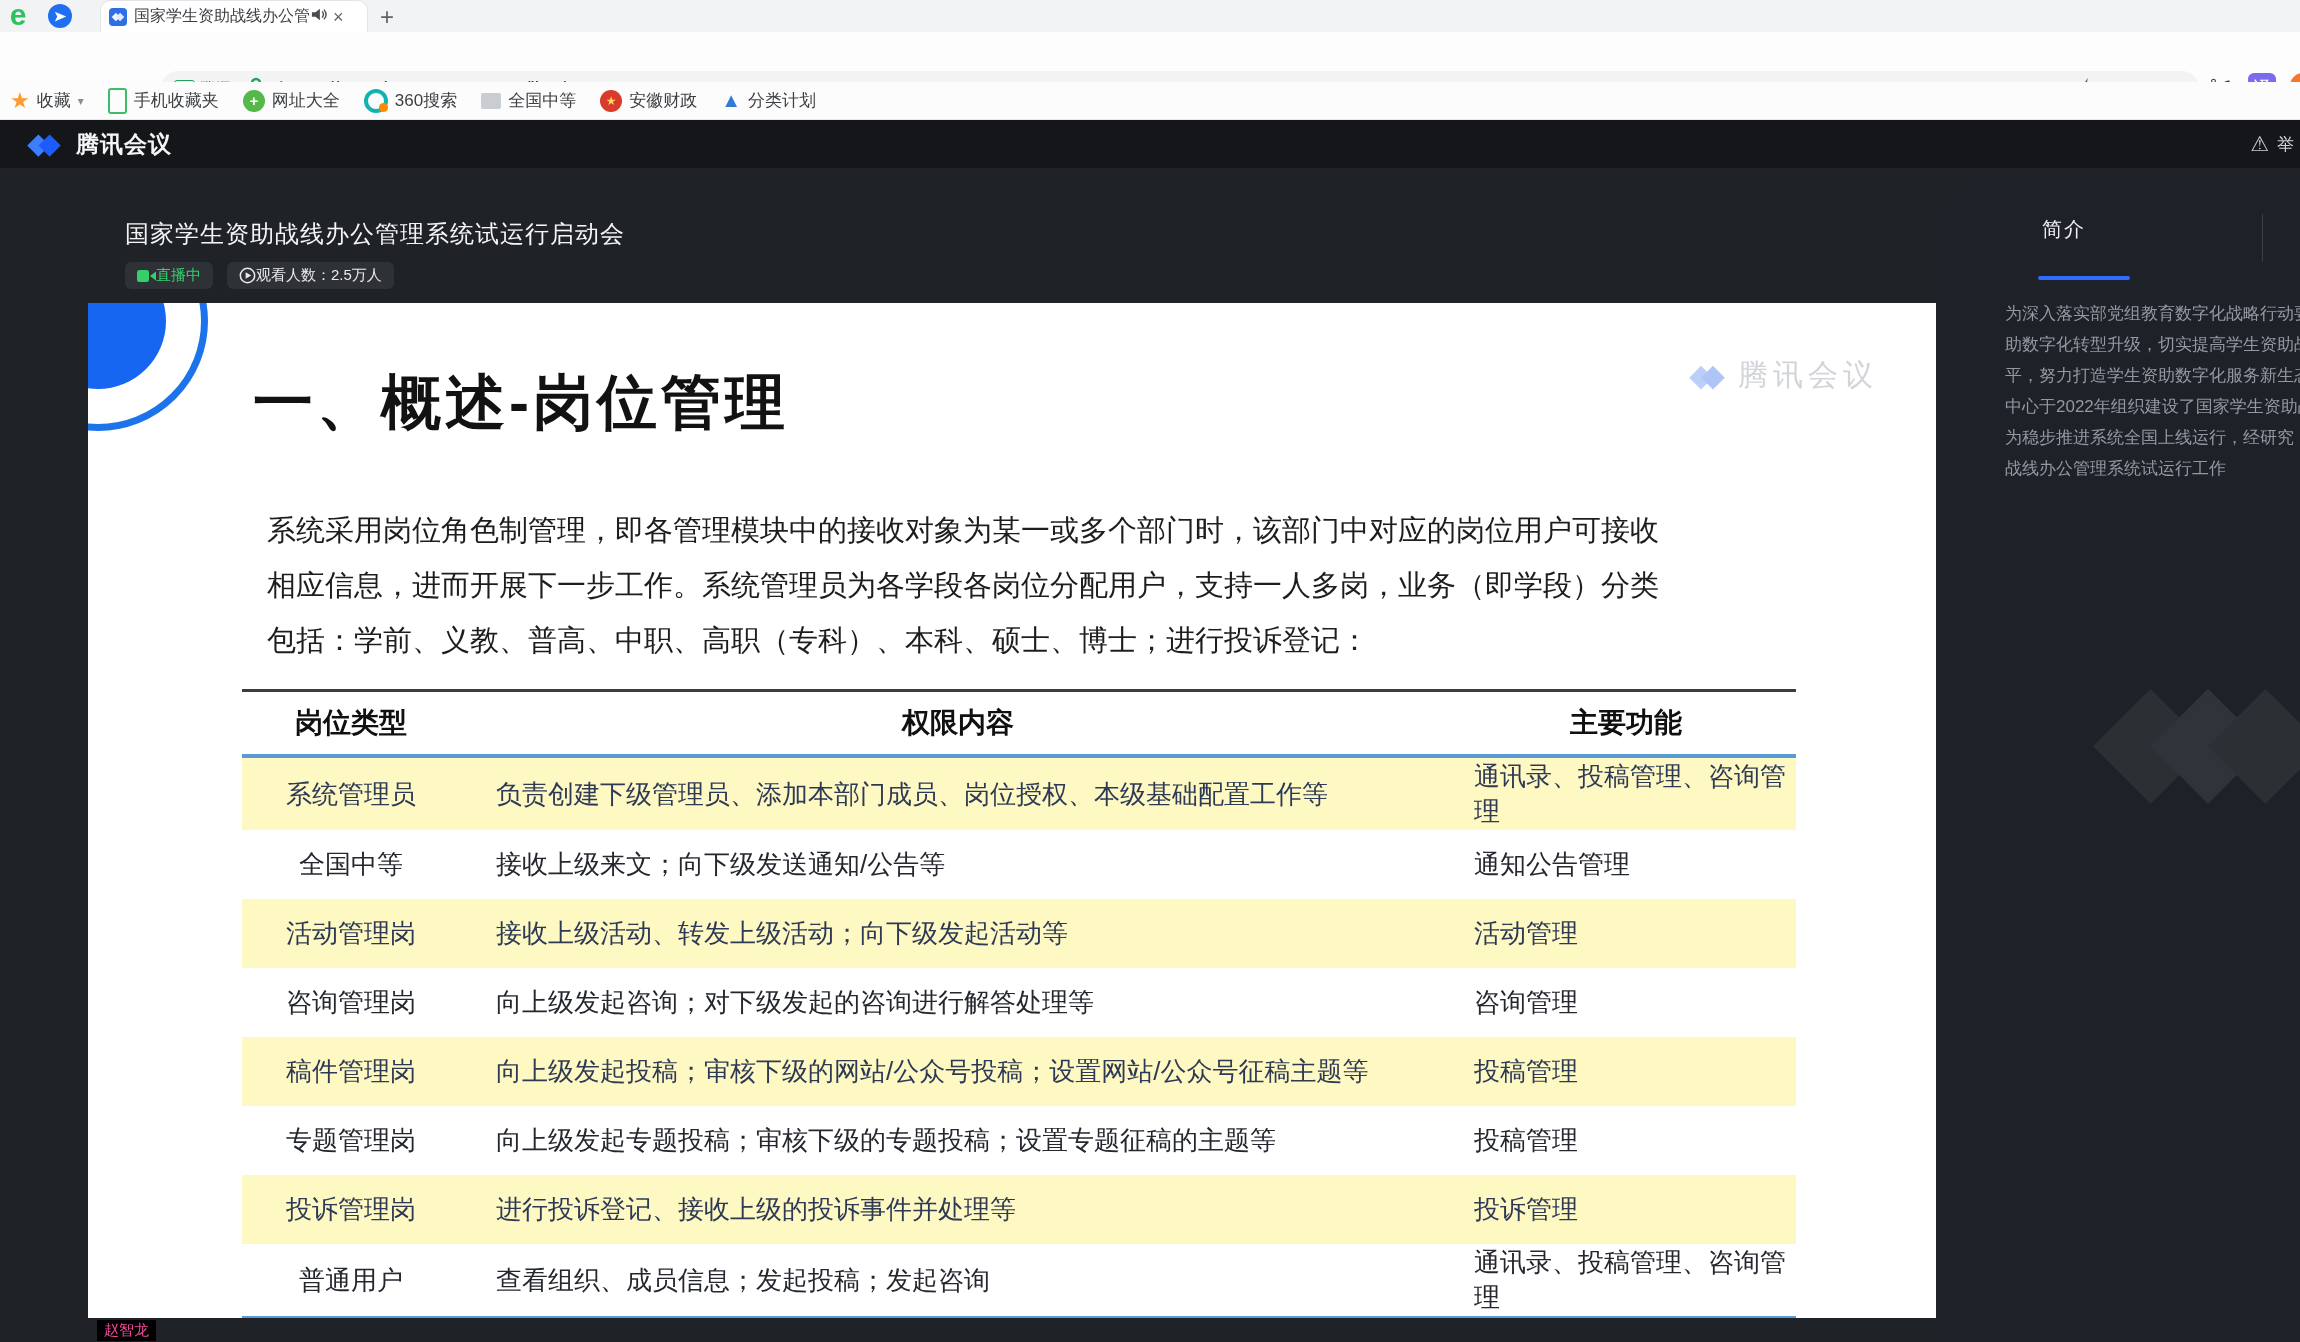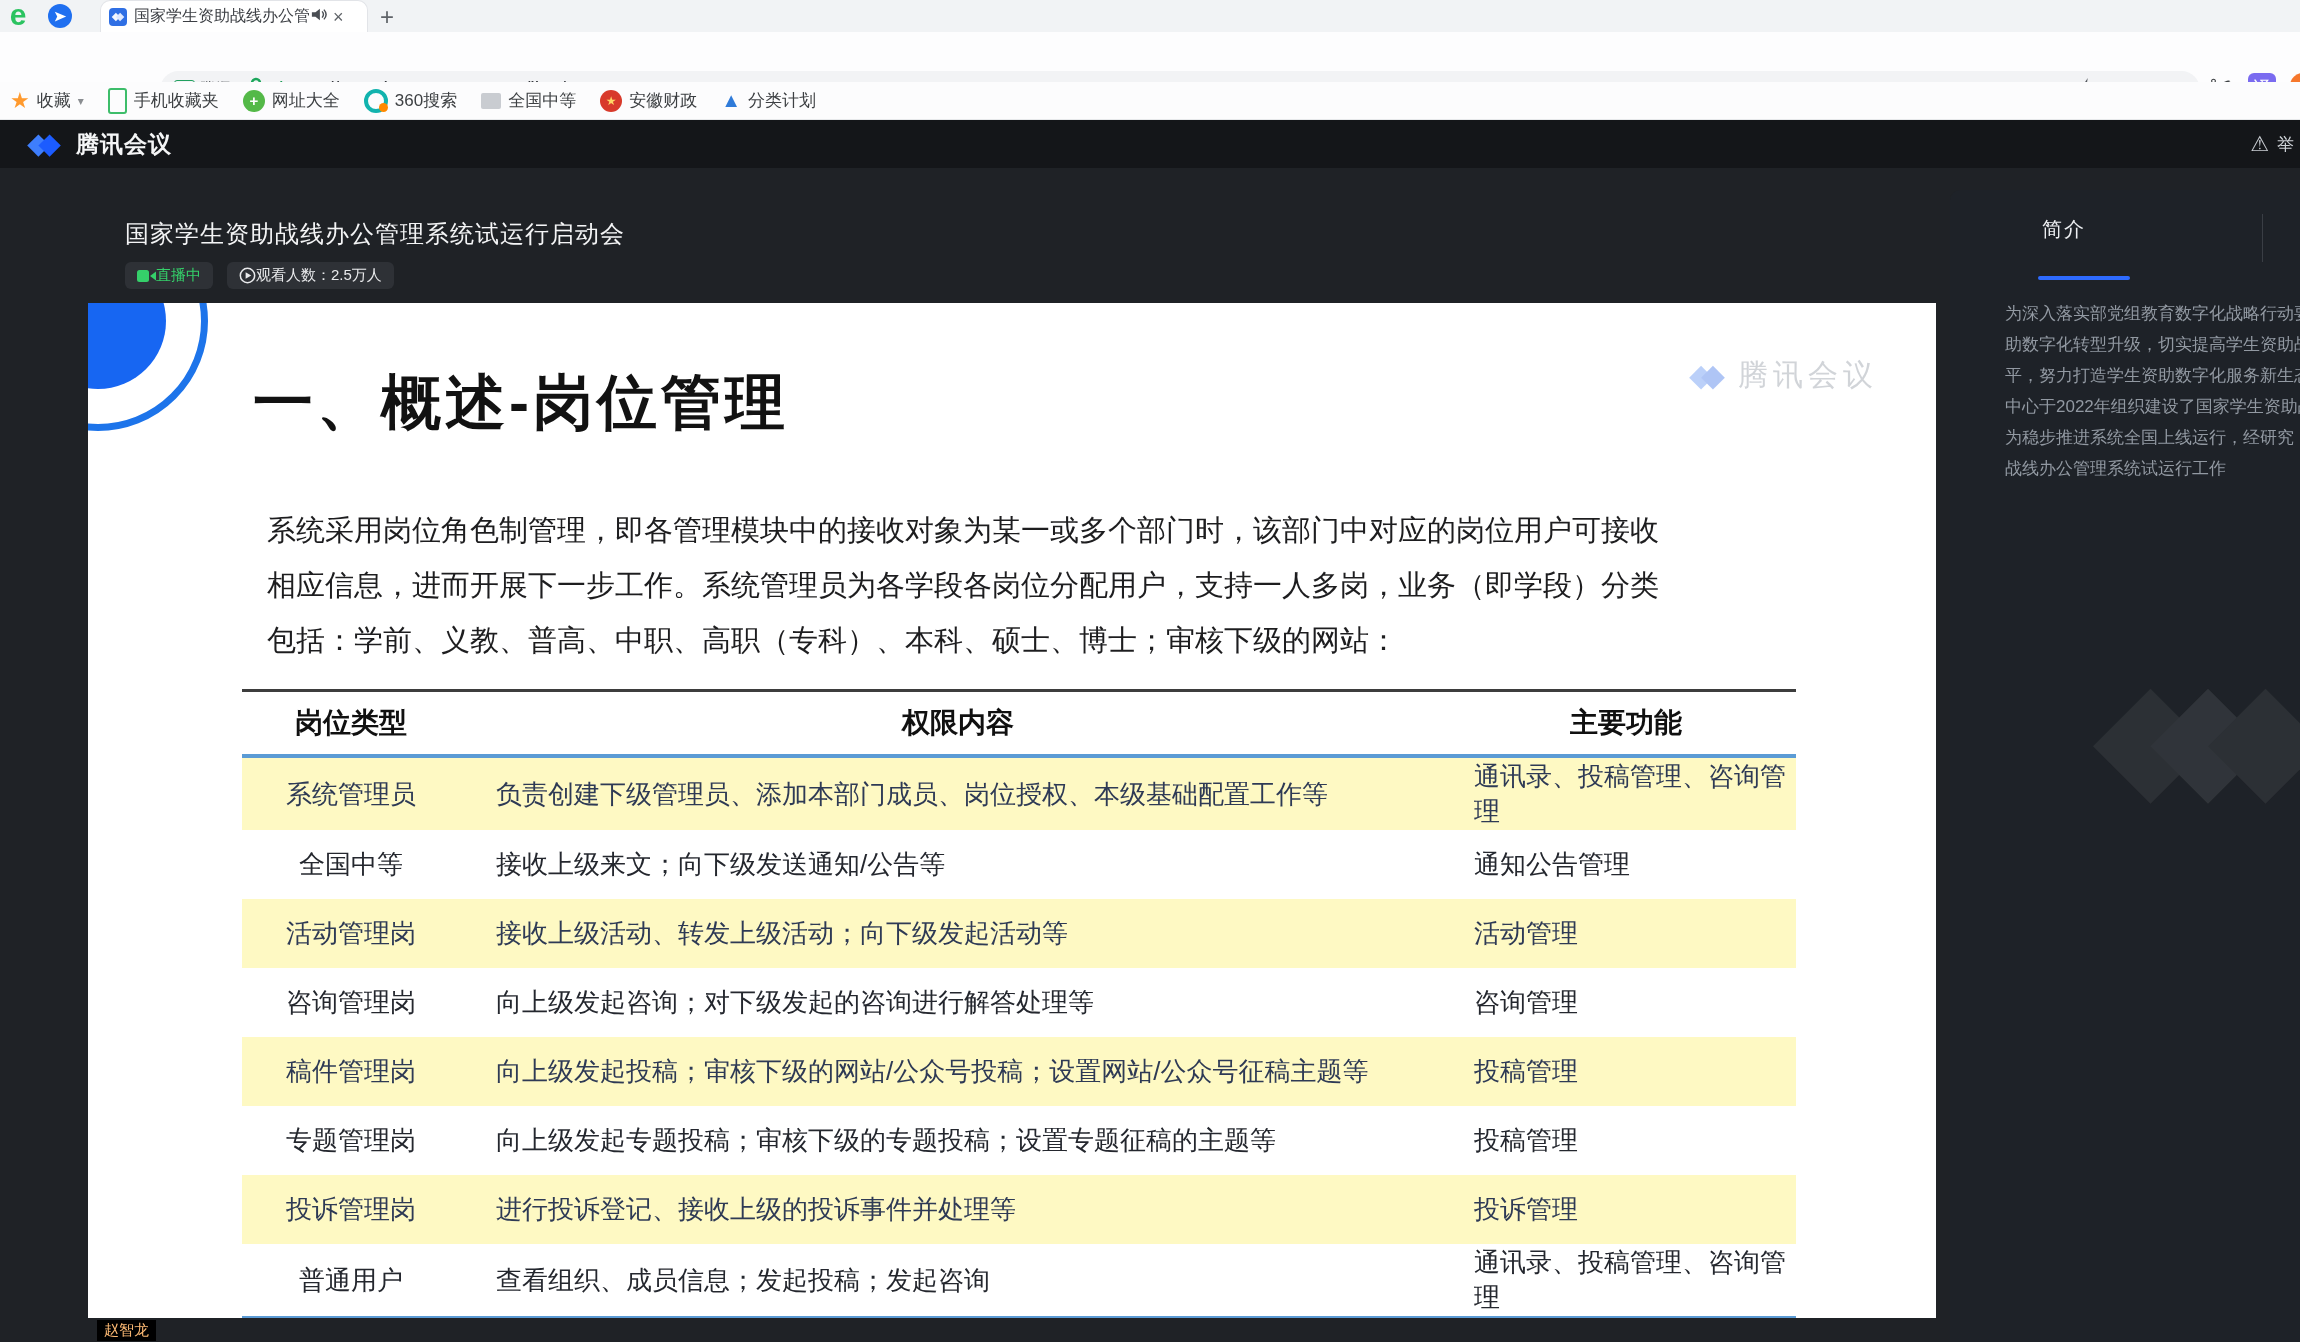--- a/index.html
+++ b/index.html
@@ -84,21 +84,21 @@
   table.roles th{font-size:28px;font-weight:bold;color:#101010;height:60px;text-align:center;}
   table.roles thead tr{border-top:3px solid #3d3d3d;border-bottom:4px solid #5b9bd5;}
   table.roles td{font-size:26px;color:#24272e;height:67px;}
   table.roles tbody tr:last-child{border-bottom:3px solid #5b9bd5;}
   table.roles tr.hl{background:#fef9c3;}
   table.roles tr.hl td{color:#2e3a55;}
   td.c1{text-align:center;}
   td.c2{padding-left:36px;}
   td.c3{padding-left:18px;}
 
-  .presenter{left:97px;top:1320px;background:#000;color:#fdba74;font-size:15px;padding:1px 7px;}
+  .presenter{left:97px;top:1320px;background:#000;color:#ec4899;font-size:15px;padding:1px 7px;}
 
   
   .sidebar{left:1950px;top:190px;width:350px;height:1152px;background:#1e2228;border-radius:10px 0 0 0;}
   .sb-tab{left:92px;top:26px;color:#edeff2;font-size:20px;letter-spacing:2px;}
   .sb-underline{left:88px;top:86px;width:92px;height:4px;background:#2e6bff;border-radius:2px;}
   .sb-divider{left:312px;top:24px;width:1px;height:48px;background:#3a3e45;}
   .sb-desc{left:55px;top:108px;font-size:17px;color:#9299a2;line-height:31px;white-space:nowrap;}
   .sb-wm{left:143px;top:468px;opacity:.9;}
 </style>
 </head>
@@ -246,21 +246,21 @@
         <polygon points="28,44 56,16 84,44 56,72" fill="#3f74e8"></polygon>
       </svg>
       <span class="wm-text">腾讯会议</span>
     </div>
 
     <div class="abs slide-heading">一、概述-岗位管理</div>
 
     <div class="abs para">
       <div>系统采用岗位角色制管理，即各管理模块中的接收对象为某一或多个部门时，该部门中对应的岗位用户可接收</div>
       <div>相应信息，进而开展下一步工作。系统管理员为各学段各岗位分配用户，支持一人多岗，业务（即学段）分类</div>
-      <div>包括：学前、义教、普高、中职、高职（专科）、本科、硕士、博士；审核下级的网站：</div>
+      <div>包括：学前、义教、普高、中职、高职（专科）、本科、硕士、博士；进行投诉登记：</div>
     </div>
 
     <table class="roles">
       <colgroup>
           <col style="width:218px">
           <col style="width:996px">
           <col style="width:340px">
         </colgroup>
       <thead>
         <tr>

